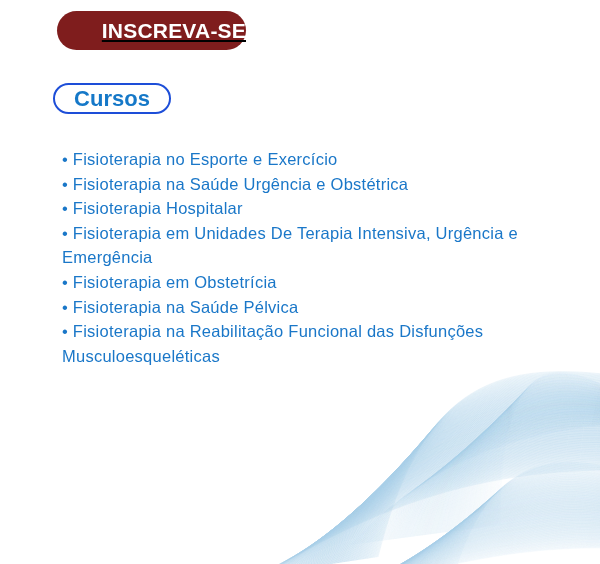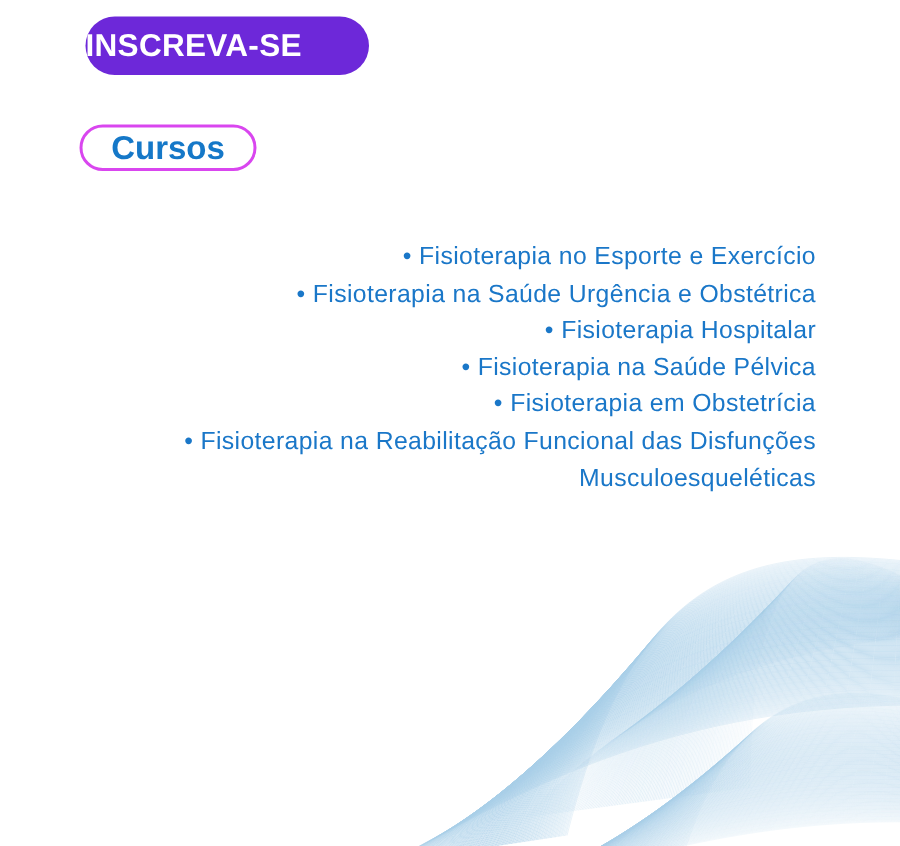--- a/index.html
+++ b/index.html
@@ -35,47 +35,48 @@
   }
 
   
   #enroll-button {
     position: absolute;
     left: 57px;
     top: 11px;
     width: 189px;
     height: 39px;
     border-radius: 20px;
-    background: #6d28d9;
+    background: #7f1d1d;
     border: none;
     padding: 0;
     display: flex;
     align-items: center;
-    justify-content: flex-start;
+    justify-content: flex-end;
     cursor: pointer;
     z-index: 3;
+    text-decoration: underline;
   }
   #enroll-button .enroll-label {
     color: #ffffff;
     font-family: "Liberation Sans", sans-serif;
     font-size: 21px;
     font-weight: bold;
     letter-spacing: 0.2px;
     line-height: 1;
     white-space: nowrap;
   }
 
   
   #cursos-badge {
     position: absolute;
     left: 53px;
     top: 83px;
     width: 118px;
     height: 31px;
-    border: 2px solid #d946ef;
+    border: 2px solid #1d4ed8;
     border-radius: 16px;
     background: #ffffff;
     display: flex;
     align-items: center;
     justify-content: center;
     box-sizing: border-box;
     z-index: 3;
   }
   #cursos-badge .cursos-label {
     color: #1578c8;
@@ -85,25 +86,24 @@
     line-height: 1;
     white-space: nowrap;
   }
 
   
   #course-list {
     position: absolute;
     left: 62px;
     top: 147px;
     width: 470px;
-    margin: 12px;
+    margin: 0;
     padding: 0;
     list-style: none;
     z-index: 3;
-    text-align: right;
   }
   #course-list .course-item {
     color: #1a77c8;
     font-family: "Liberation Sans", sans-serif;
     font-size: 16.5px;
     line-height: 24.6px;
     letter-spacing: 0.25px;
     white-space: normal;
     text-indent: 0;
   }
@@ -543,18 +543,19 @@
   </button>
 
   <div id="cursos-badge">
     <span class="cursos-label">Cursos</span>
   </div>
 
   <ul id="course-list">
       <li class="course-item">• Fisioterapia no Esporte e Exercício</li>
       <li class="course-item">• Fisioterapia na Saúde Urgência e Obstétrica</li>
       <li class="course-item">• Fisioterapia Hospitalar</li>
+      <li class="course-item">• Fisioterapia em Unidades De Terapia Intensiva, Urgência e Emergência</li>
+      <li class="course-item">• Fisioterapia em Obstetrícia</li>
       <li class="course-item">• Fisioterapia na Saúde Pélvica</li>
-      <li class="course-item">• Fisioterapia em Obstetrícia</li>
       <li class="course-item">• Fisioterapia na Reabilitação Funcional das Disfunções Musculoesqueléticas</li>
     </ul>
 
 </div>
 
 </body></html>

